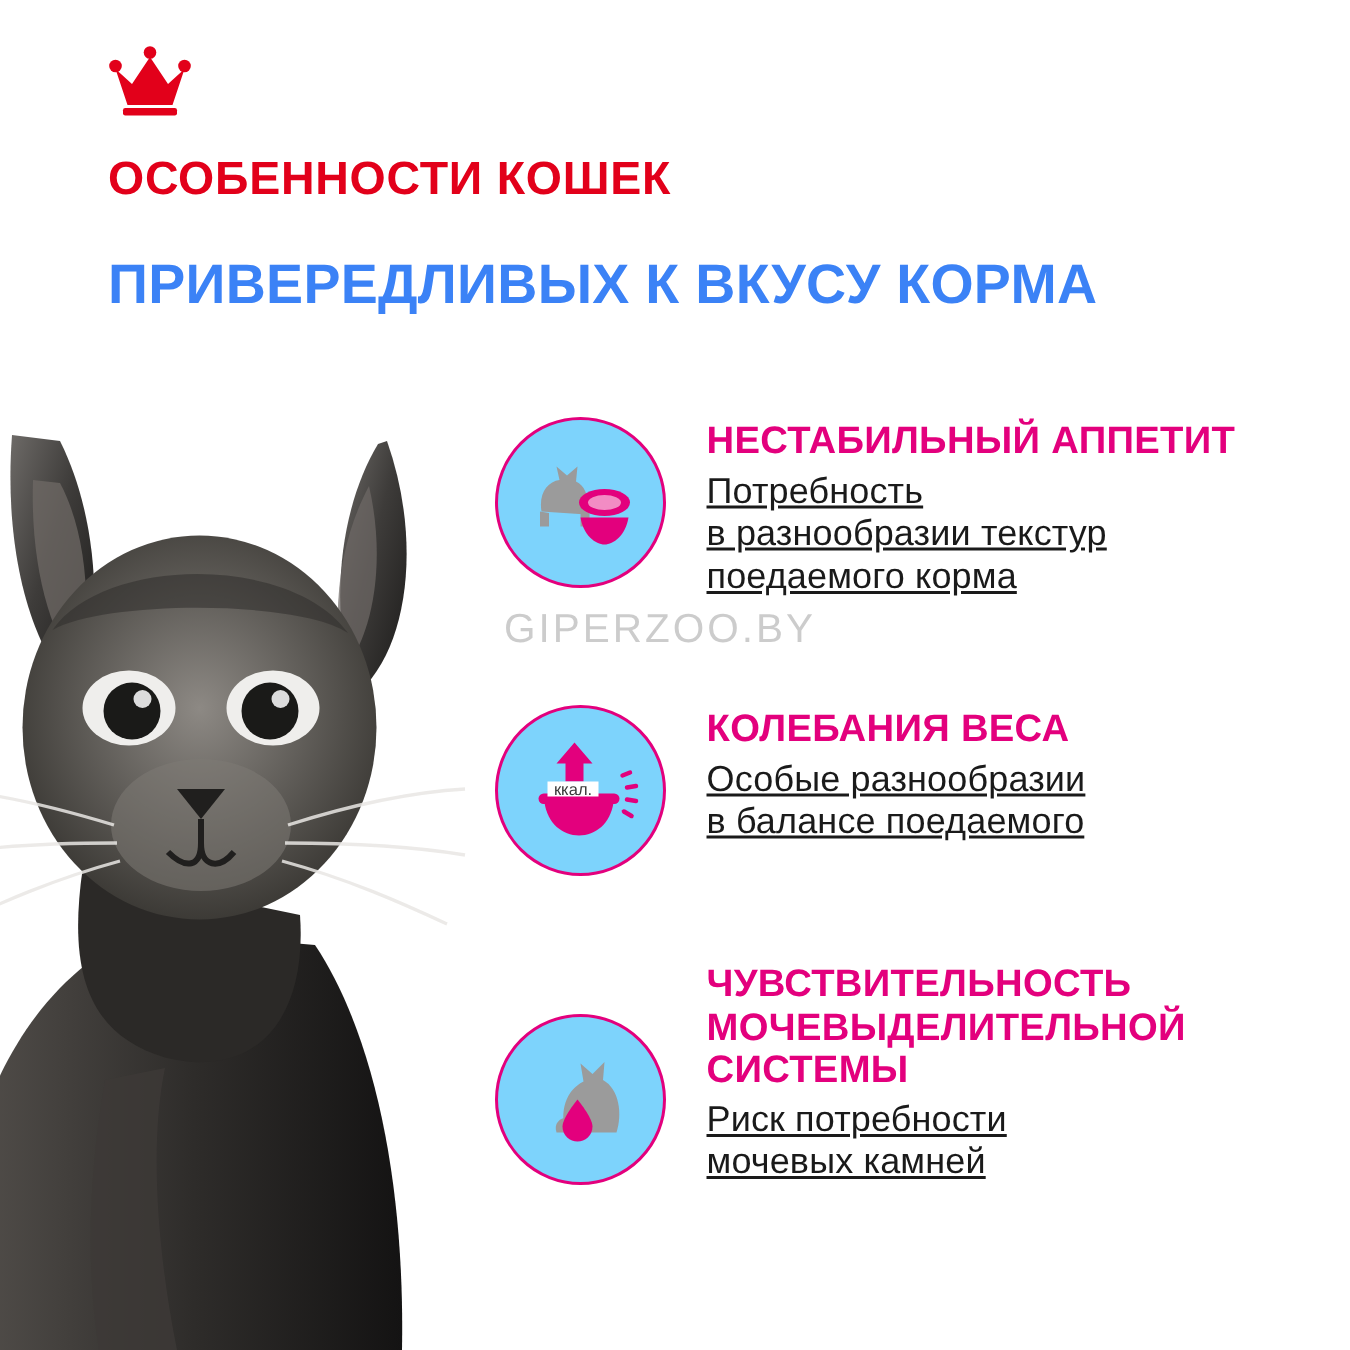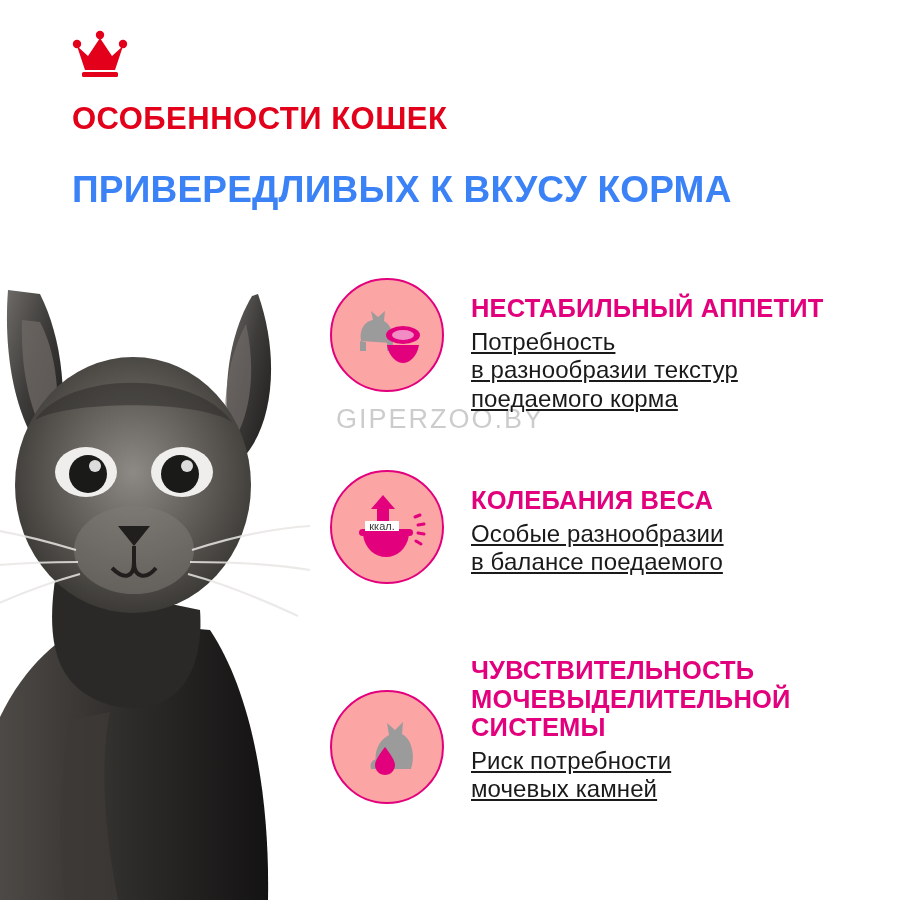--- a/index.html
+++ b/index.html
@@ -81,30 +81,29 @@
     position: absolute;
     display: flex;
     align-items: flex-start;
   }
   .feature-icon {
     position: relative;
     width: 110px;
     height: 110px;
     border-radius: 50%;
     border: 2px solid #e3007d;
-    background: #fca5a5;
+    background: #7dd3fc;
     flex: 0 0 auto;
     display: flex;
     align-items: center;
     justify-content: center;
   }
   .feature-text {
     margin-left: 27px;
     padding-top: 2px;
-    margin-top: 14px;
   }
   .feature-title {
     font-size: 25.5px;
     font-weight: bold;
     color: #e3007d;
     line-height: 1.12;
     letter-spacing: 0.2px;
   }
   .feature-body {
     margin-top: 5px;

